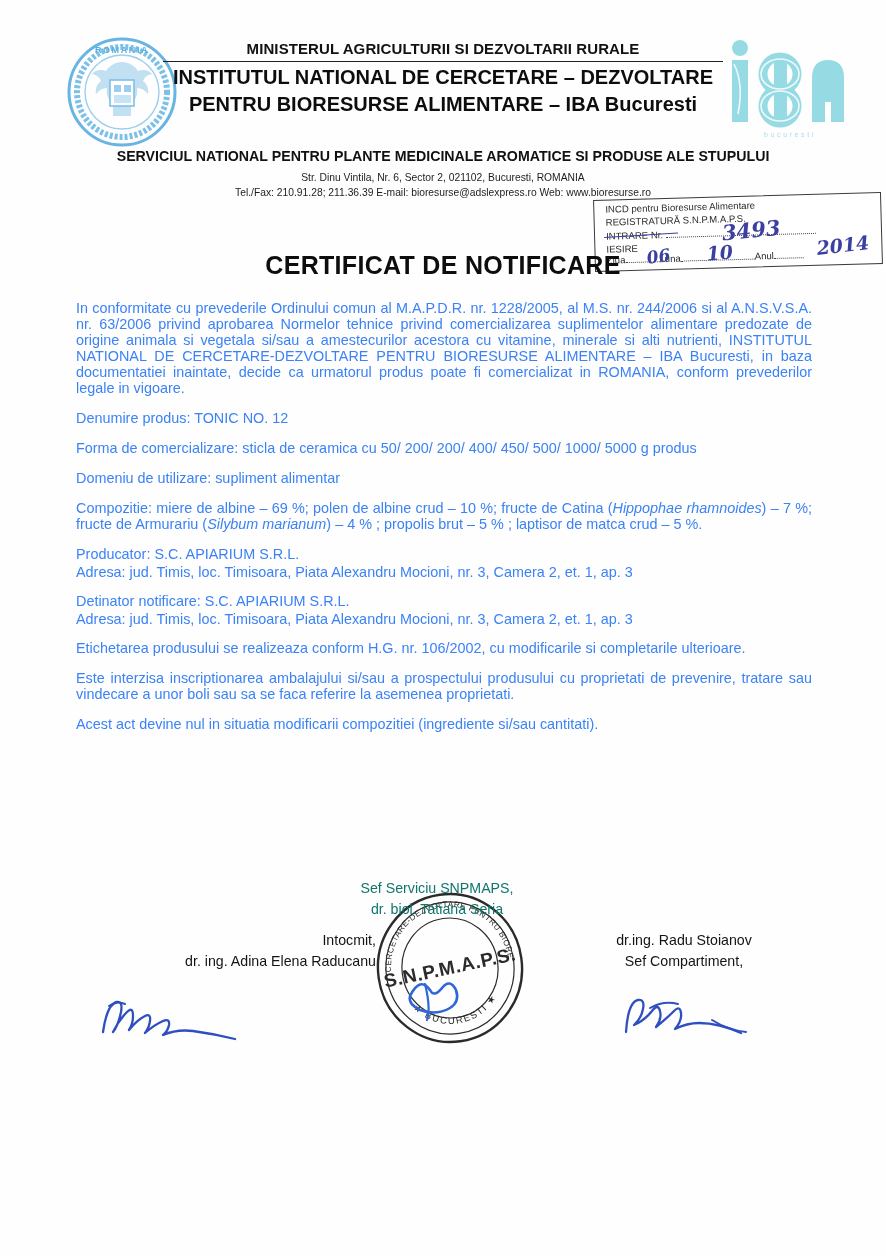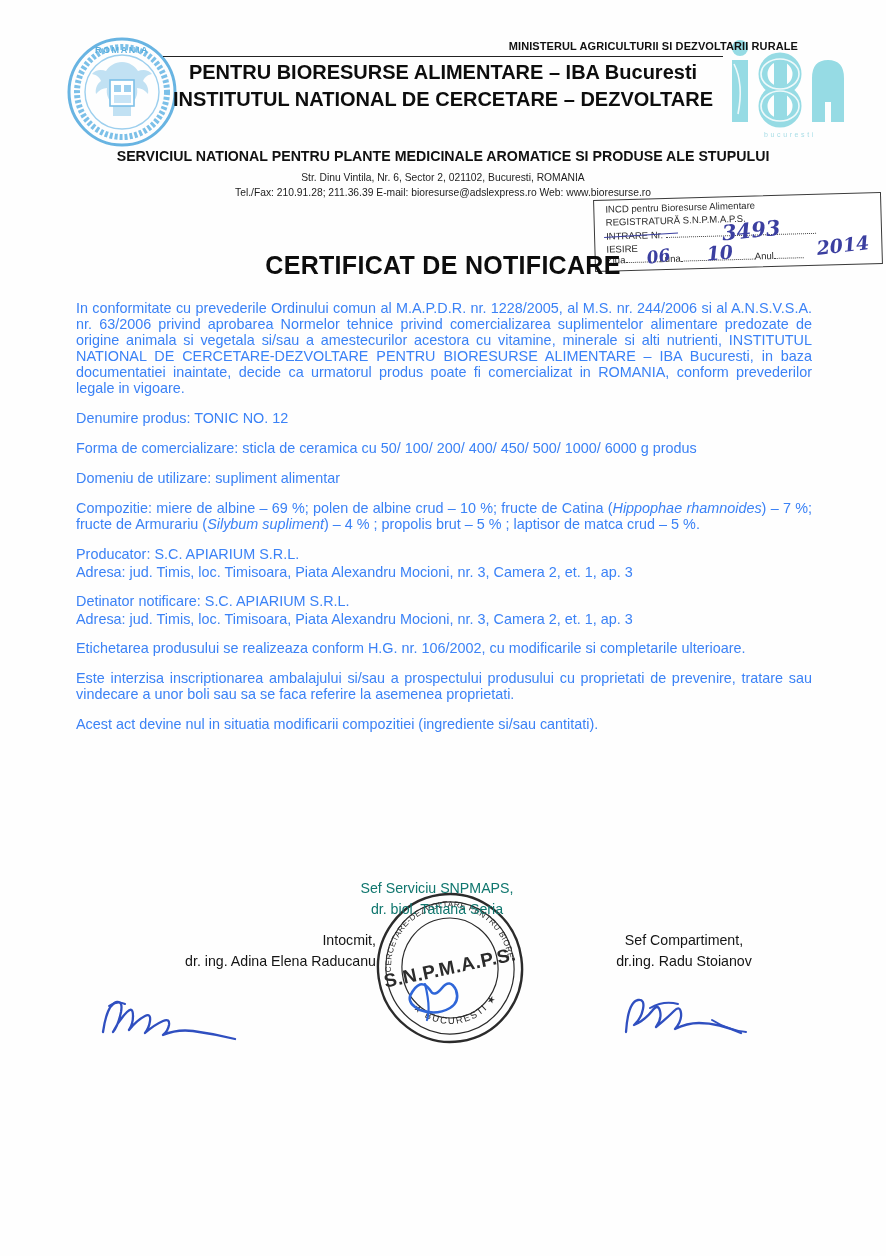--- a/index.html
+++ b/index.html
@@ -36,26 +36,25 @@
     position: absolute;
     right: 32px; top: 34px;
     width: 128px; height: 108px;
   }
   .header-text {
     position: absolute;
     left: 88px; right: 88px; top: 40px;
     text-align: center;
   }
   .ministry-line {
-    font-size: 11px;
+    font-size: 15px;
     font-weight: bold;
     letter-spacing: 0.1px;
     color: #111;
     white-space: nowrap;
-    text-align: right;
   }
   .header-rule {
     margin: 4px auto 2px auto;
     width: 560px;
     height: 1px;
     background: #222;
   }
   .institute-line {
     font-size: 20px;
     font-weight: bold;
@@ -255,22 +254,22 @@
           <ellipse cx="54" cy="72" rx="19" ry="15"></ellipse>
           <path d="M8 30 q10 20 4 50"></path>
         </g>
         <text x="64" y="103" text-anchor="middle" font-family="Liberation Sans, sans-serif" font-size="7" fill="#a8dde6" letter-spacing="2.6">bucuresti</text>
       </svg>
     </div>
 
     <div class="header-text">
       <div class="ministry-line">MINISTERUL AGRICULTURII SI DEZVOLTARII RURALE</div>
       <div class="header-rule"></div>
+      <div class="institute-line">INSTITUTUL NATIONAL DE CERCETARE – DEZVOLTARE</div>
       <div class="institute-line">PENTRU BIORESURSE ALIMENTARE – IBA Bucuresti</div>
-      <div class="institute-line">INSTITUTUL NATIONAL DE CERCETARE – DEZVOLTARE</div>
     </div>
 
     <div class="service-line">SERVICIUL NATIONAL PENTRU PLANTE MEDICINALE AROMATICE SI PRODUSE ALE STUPULUI</div>
 
     <div class="contact-line">
       <div>Str. Dinu Vintila, Nr. 6, Sector 2, 021102, Bucuresti, ROMANIA</div>
       <div>Tel./Fax: 210.91.28; 211.36.39  E-mail:  bioresurse@adslexpress.ro   Web: www.bioresurse.ro</div>
     </div>
   </div>
 
@@ -298,26 +297,26 @@
   </div>
 
   <div class="body-block">
 
     <p class="para">In conformitate cu prevederile Ordinului comun al M.A.P.D.R. nr. 1228/2005, al M.S. nr. 244/2006 si al A.N.S.V.S.A. nr. 63/2006 privind aprobarea Normelor tehnice privind comercializarea suplimentelor alimentare predozate de origine animala si vegetala si/sau a amestecurilor acestora cu vitamine, minerale si alti nutrienti, INSTITUTUL NATIONAL DE CERCETARE-DEZVOLTARE PENTRU BIORESURSE ALIMENTARE – IBA Bucuresti, in baza documentatiei inaintate, decide ca urmatorul produs poate fi comercializat in ROMANIA, conform prevederilor legale in vigoare.</p>
 
     <p class="para nojust">
       <span>Denumire produs: </span><span class="bold">TONIC NO. 12</span>
     </p>
 
-    <p class="para nojust">Forma de comercializare: sticla de ceramica cu 50/ 100/ 200/ 400/ 450/ 500/ 1000/ 6000 g produs</p>
+    <p class="para nojust">Forma de comercializare: sticla de ceramica cu 50/ 200/ 200/ 400/ 450/ 500/ 1000/ 5000 g produs</p>
 
     <p class="para nojust">Domeniu de utilizare: supliment alimentar</p>
 
     <p class="para">
-      <span>Compozitie: miere de albine – 69 %; polen de albine crud – 10 %; fructe de Catina (</span><span class="ital">Hippophae rhamnoides</span><span>) – 7 %; fructe de Armurariu (</span><span class="ital">Silybum supliment</span><span>) – 4 % ; propolis brut – 5 % ; laptisor de matca crud – 5 %.</span>
+      <span>Compozitie: miere de albine – 69 %; polen de albine crud – 10 %; fructe de Catina (</span><span class="ital">Hippophae rhamnoides</span><span>) – 7 %; fructe de Armurariu (</span><span class="ital">Silybum marianum</span><span>) – 4 % ; propolis brut – 5 % ; laptisor de matca crud – 5 %.</span>
     </p>
 
     <p class="para nojust tight">Producator: S.C. APIARIUM S.R.L.</p>
     <p class="para nojust gap-sm">Adresa: jud. Timis, loc. Timisoara, Piata Alexandru Mocioni, nr. 3, Camera 2, et. 1, ap. 3</p>
 
     <p class="para nojust tight">Detinator notificare: S.C. APIARIUM S.R.L.</p>
     <p class="para nojust gap-sm">Adresa: jud. Timis, loc. Timisoara, Piata Alexandru Mocioni, nr. 3, Camera 2, et. 1, ap. 3</p>
 
     <p class="para">Etichetarea produsului se realizeaza conform H.G. nr. 106/2002, cu modificarile si completarile ulterioare.</p>
 
@@ -362,22 +361,22 @@
     <div class="handsig handsig-left">
       <svg viewBox="0 0 200 60" width="200" height="60">
         <path d="M8 44 q4 -28 14 -30 q6 -1 4 10 q-3 14 -8 20 q6 -12 14 -20 q6 -6 6 4 q0 8 -4 14
                  q8 -10 16 -14 q6 -3 5 5 q-1 7 -5 12 q9 -8 18 -12 q7 -3 6 4 q-1 6 -6 10
                  q14 -6 30 -4 q22 3 42 8" fill="none" stroke="#2f4fc0" stroke-width="2.3" stroke-linecap="round" stroke-linejoin="round"></path>
         <path d="M14 18 q8 -6 16 -2" fill="none" stroke="#2f4fc0" stroke-width="2" stroke-linecap="round"></path>
       </svg>
     </div>
 
     <div class="sig-right">
+      <div>dr.ing. Radu Stoianov</div>
       <div>Sef Compartiment,</div>
-      <div>dr.ing. Radu Stoianov</div>
     </div>
 
     <div class="handsig handsig-right">
       <svg viewBox="0 0 200 60" width="200" height="60">
         <path d="M10 46 q2 -30 12 -32 q7 -1 5 9 q-2 10 -9 16 q10 -4 18 -14 q6 -8 8 0 q2 8 -4 16
                  q10 -8 18 -16 q6 -6 7 2 q1 8 -6 16 q12 -6 24 -6 q20 0 42 10" fill="none" stroke="#2f4fc0" stroke-width="2.3" stroke-linecap="round" stroke-linejoin="round"></path>
         <path d="M34 22 q14 -8 28 -4" fill="none" stroke="#2f4fc0" stroke-width="2" stroke-linecap="round"></path>
         <path d="M96 34 q16 10 34 12" fill="none" stroke="#2f4fc0" stroke-width="2" stroke-linecap="round"></path>
       </svg>
     </div>

